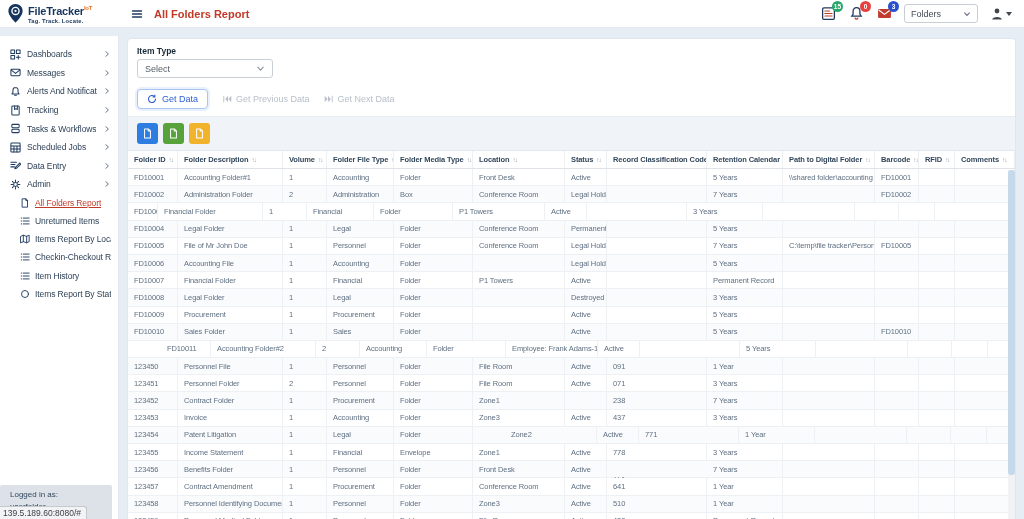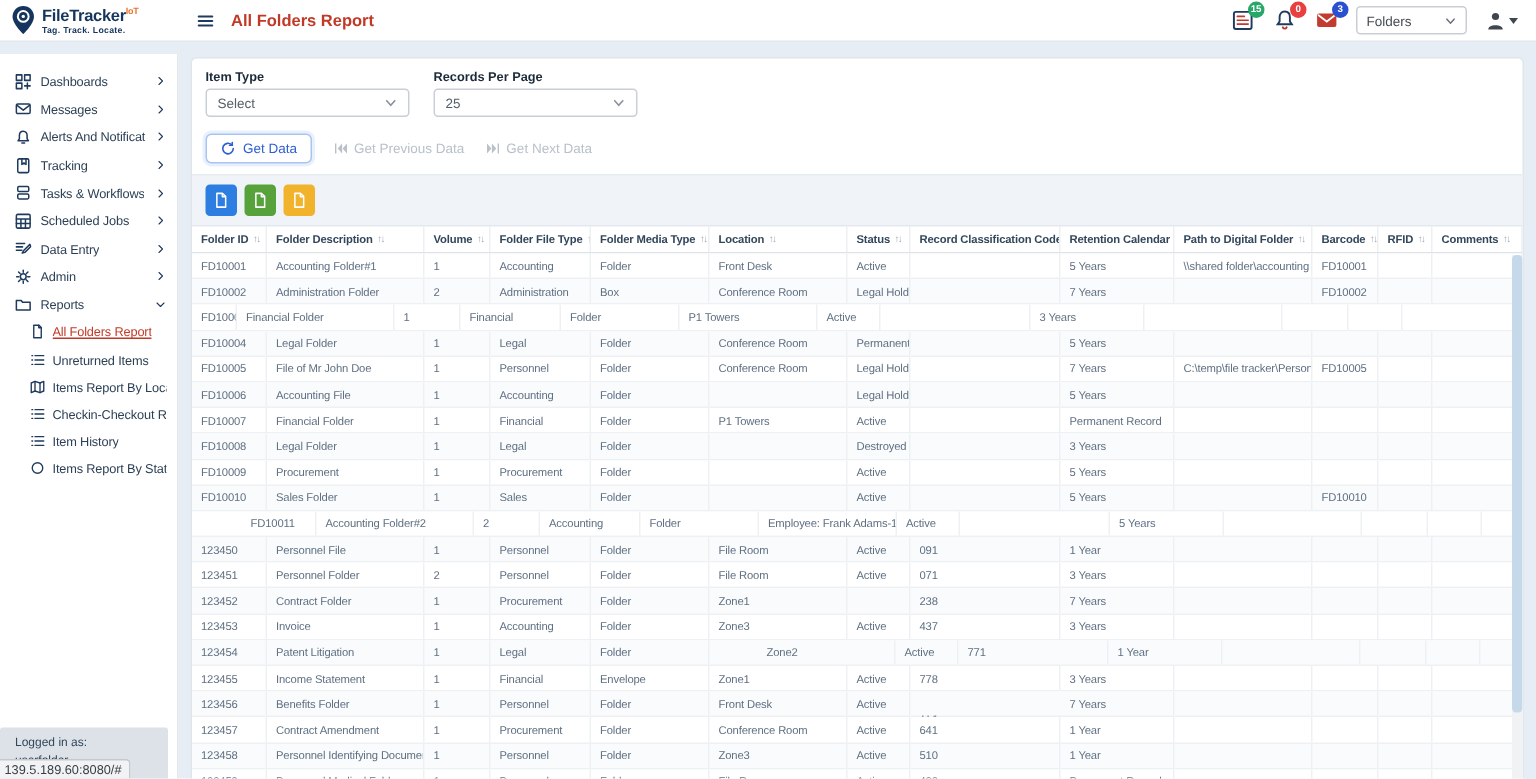--- a/index.html
+++ b/index.html
@@ -265,33 +265,20 @@
             <path d="M6 1.2v1.6M6 9.2v1.6M1.2 6h1.6M9.2 6h1.6M2.6 2.6l1.1 1.1M8.3 8.3l1.1 1.1M9.4 2.6L8.3 3.7M3.7 8.3L2.6 9.4"></path>
           </svg>
         </span>
         <span class="sb-lb">Admin</span>
         <span class="sb-ch">
           <svg viewBox="0 0 12 12" fill="none" stroke="#1f3a5f" stroke-width="1.1" stroke-linecap="round" stroke-linejoin="round">
             <path d="M4.5 2.5L8 6l-3.5 3.5"></path>
           </svg>
         </span>
       </div>
-      <div class="sb-item">
-        <span class="sb-ic">
-          <svg viewBox="0 0 12 12" fill="none" stroke="#1f3a5f" stroke-width="1.1" stroke-linecap="round" stroke-linejoin="round">
-            <path d="M1 2.5h3.5l1 1.3H11v5.7H1z"></path>
-          </svg>
-        </span>
-        <span class="sb-lb">Reports</span>
-        <span class="sb-ch">
-          <svg viewBox="0 0 12 12" fill="none" stroke="#1f3a5f" stroke-width="1.1" stroke-linecap="round" stroke-linejoin="round">
-            <path d="M2.5 4.5L6 8l3.5-3.5"></path>
-          </svg>
-        </span>
-      </div>
       <div class="sb-sub active">
         <span class="sb-ic">
           <svg viewBox="0 0 12 12" fill="none" stroke="#1f3a5f" stroke-width="1.1" stroke-linecap="round" stroke-linejoin="round">
             <path d="M3 1h4.2L9 2.8V11H3z"></path>
             <path d="M7 1v2h2"></path>
           </svg>
         </span>
         <span class="sb-lb">All Folders Report</span>
       </div>
       <div class="sb-sub">
@@ -347,29 +334,20 @@
 <div class="status-tip">139.5.189.60:8080/#</div>
 
 <div class="main">
   <div class="card">
 
     <div class="filters">
       <div class="fgroup">
         <label>Item Type</label>
         <div class="select">
           <span>Select</span>
-          <svg viewBox="0 0 10 10" fill="none" stroke="#8a939c" stroke-width="1.2" stroke-linecap="round">
-              <path d="M2 3.5L5 6.8 8 3.5"></path>
-            </svg>
-        </div>
-      </div>
-      <div class="fgroup">
-        <label>Records Per Page</label>
-        <div class="select">
-          <span>25</span>
           <svg viewBox="0 0 10 10" fill="none" stroke="#8a939c" stroke-width="1.2" stroke-linecap="round">
               <path d="M2 3.5L5 6.8 8 3.5"></path>
             </svg>
         </div>
       </div>
     </div>
 
     <div class="actions">
       <button class="btn-getdata">
         <svg viewBox="0 0 12 12" fill="none" stroke="#2d5fd0" stroke-width="1.3" stroke-linecap="round">

